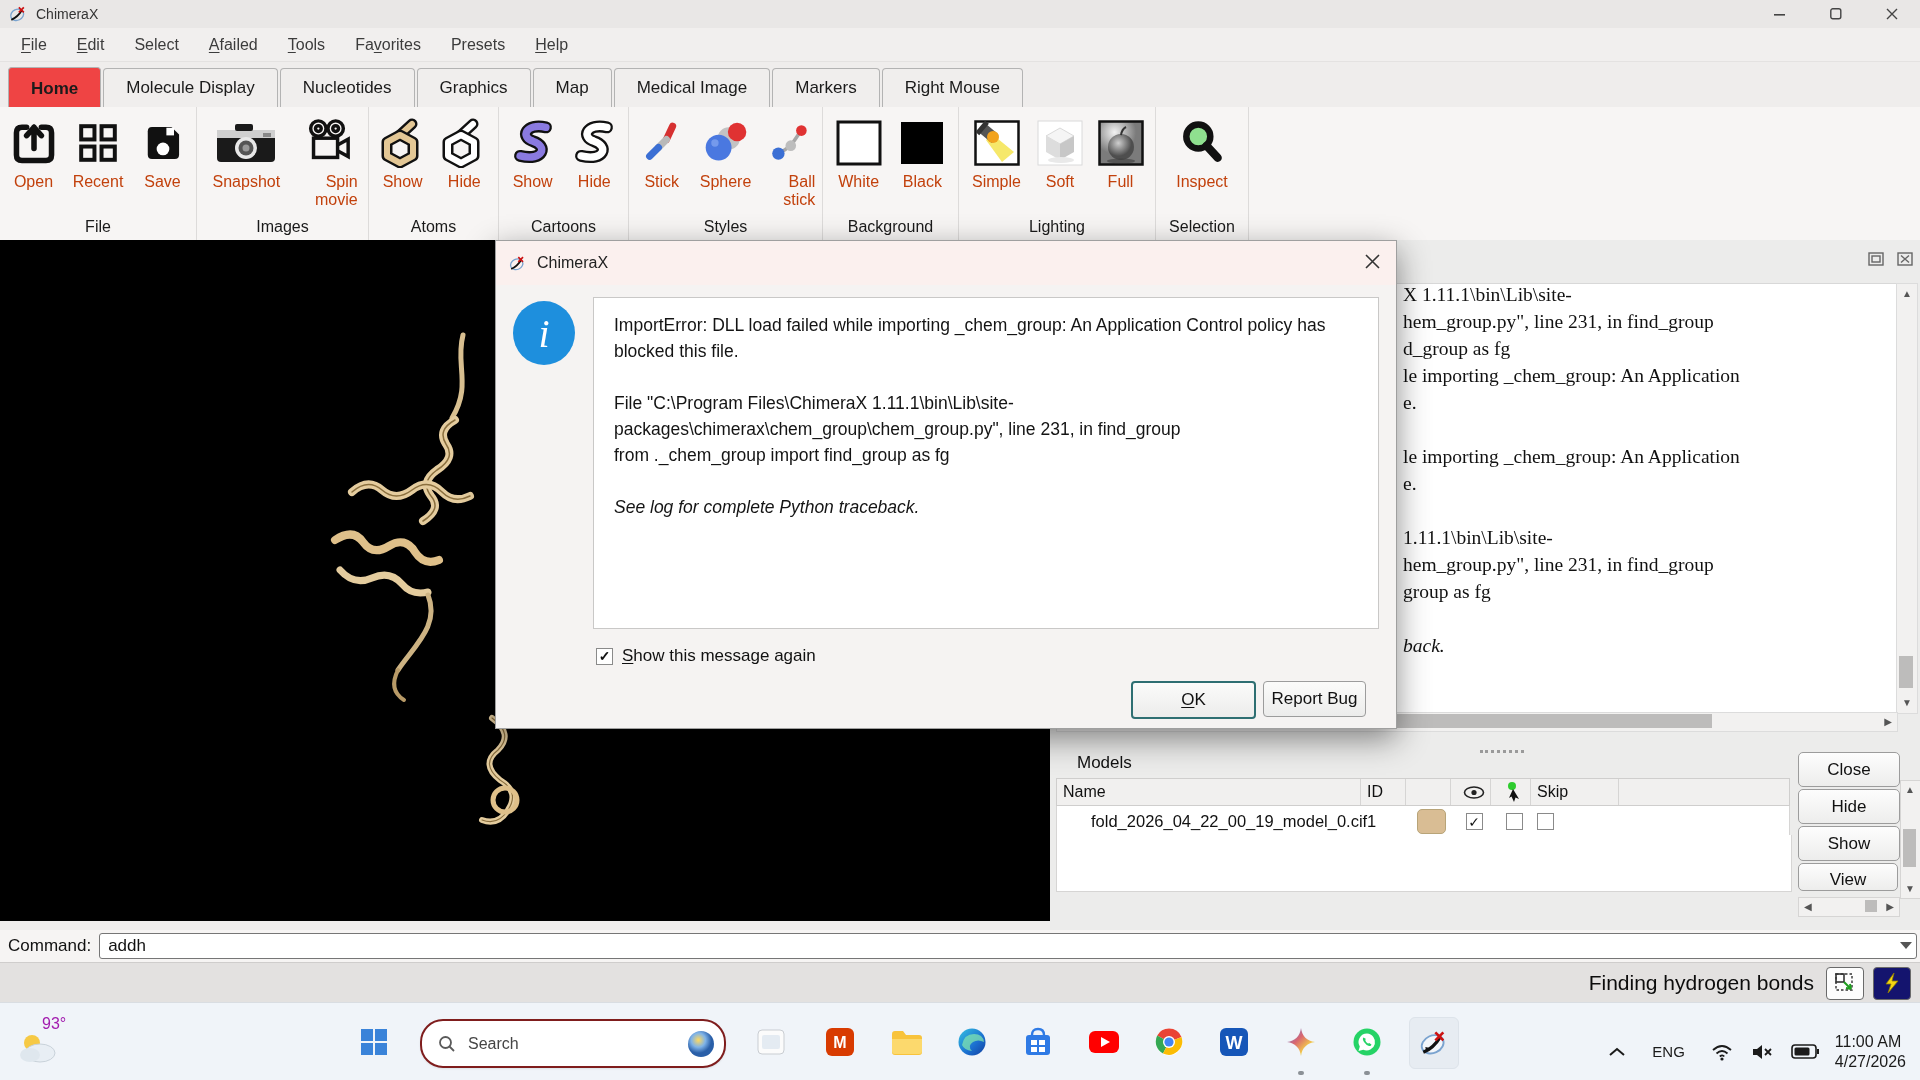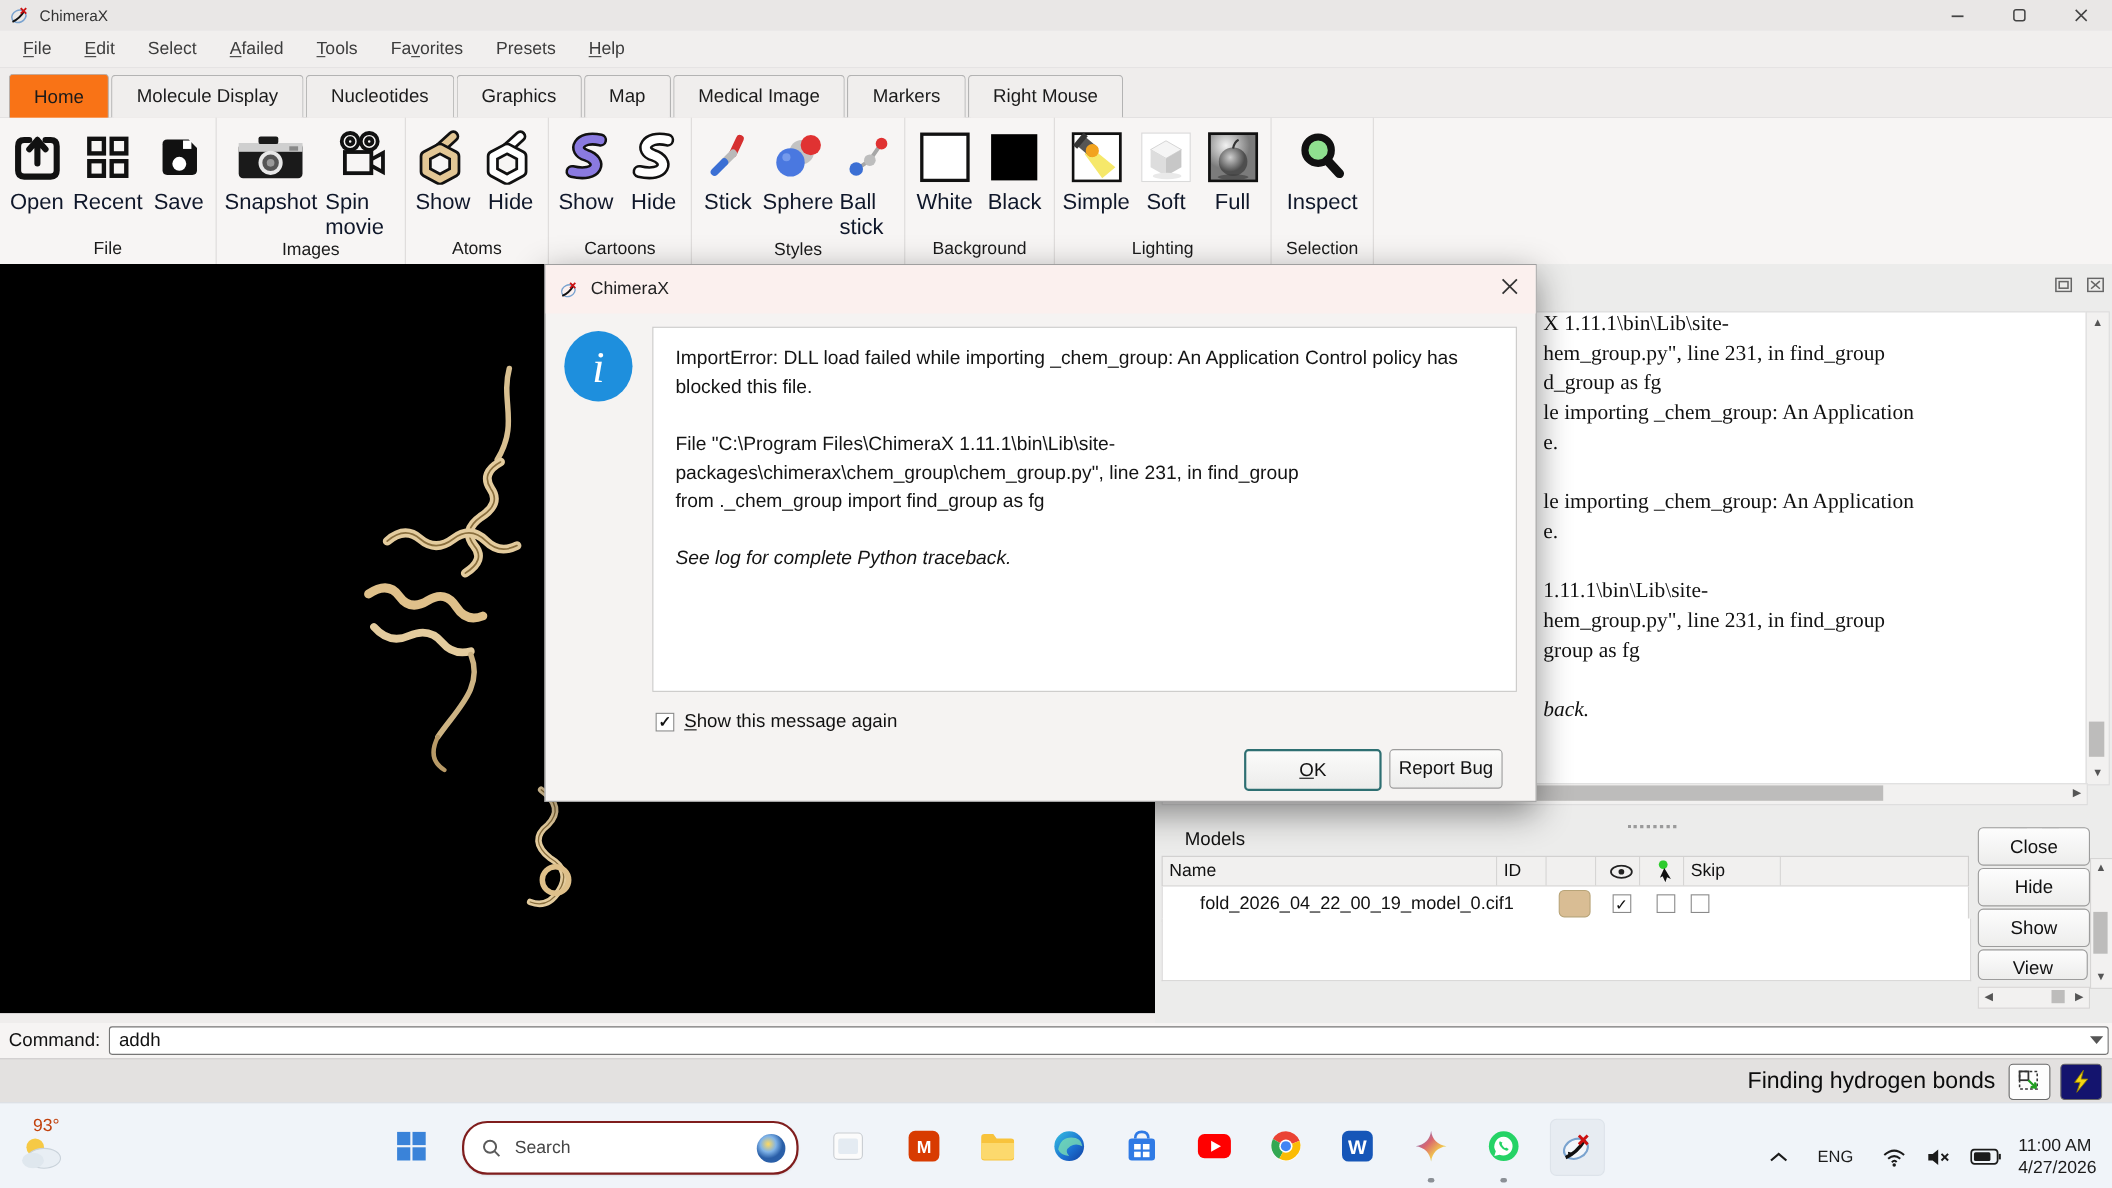--- a/index.html
+++ b/index.html
@@ -10,28 +10,28 @@
   .titlebar .title{font-size:14px;color:#333;margin-left:8px;}
   .wctl{margin-left:auto;display:flex;height:100%;}
   .wbtn{width:56px;height:100%;display:flex;align-items:center;justify-content:center;color:#444;}
   
   .menubar{left:0;top:28px;width:1920px;height:33px;background:#f1efee;display:flex;align-items:center;padding-left:6px;border-bottom:1px solid #e4e2e1;}
   .menu-item{font-size:16px;color:#3c3c3c;padding:0 15px;}
   .menu-item u{text-decoration:underline;}
   
   .tabs{left:0;top:62px;width:1920px;height:45px;display:flex;align-items:flex-end;background:#efedec;border-bottom:1px solid #a9a9a9;padding-left:8px;}
   .tab{font-size:17px;color:#1b1b1b;padding:9px 22px;border:1px solid #b3b3b3;border-bottom:none;background:#f0eeed;border-radius:4px 4px 0 0;margin-right:2px;}
-  .tab.active{background:#f97316;position:relative;top:1px;padding-top:11px;font-weight:400;}
+  .tab.active{background:#ef4444;position:relative;top:1px;padding-top:11px;font-weight:700;}
   
   .toolbar{left:0;top:107px;width:1920px;height:133px;background:#f7f5f4;border-bottom:1px solid #9a9a9a;display:flex;}
   .group{height:100%;border-right:1px solid #dddbda;display:flex;flex-direction:column;}
   .gbtns{flex:1;display:flex;align-items:flex-start;justify-content:space-evenly;padding-top:8px;}
   .rbtn{display:flex;flex-direction:column;align-items:center;width:62px;}
   .ricon{height:56px;display:flex;align-items:center;justify-content:center;}
-  .rlabel{font-size:20px;color:#0f172a;text-align:left;line-height:1.15;margin-top:2px;}
+  .rlabel{font-size:16px;color:#c2410c;text-align:right;line-height:1.15;margin-top:2px;}
   .glabel{font-size:16px;color:#1a1a1a;text-align:center;padding-bottom:4px;}
   
   .viewport{left:0;top:240px;width:1050px;height:681px;background:#000;}
   .logpanel{left:1050px;top:240px;width:870px;height:505px;background:#ececeb;}
   .paneltop-icons{position:absolute;top:12px;right:6px;display:flex;gap:12px;}
   .pico{width:17px;height:15px;color:#555;}
   .logwhite{position:absolute;left:6px;top:43px;width:840px;height:429px;background:#fff;border:1px solid #d8d8d8;overflow:hidden;}
   .log-line{height:27px;font-family:"Liberation Serif",serif;font-size:19.5px;color:#111;white-space:nowrap;padding-left:346px;}
   .log-line.italic{font-style:italic;}
   .vscroll{position:absolute;left:846px;top:43px;width:20px;height:429px;background:#f2f1f0;border:1px solid #dcdcdc;}
@@ -548,21 +548,21 @@
       </span>
     <span class="st-btn bolt">
         <svg width="20" height="22">
           <polygon points="12,1 4,12 9,12 6,21 16,9 10,9" fill="#f5d613" stroke="#8f7c00" stroke-width="0.8"></polygon>
         </svg>
       </span>
   </div>
 
   <div class="abs taskbar">
     <div class="abs" style="left:14px;top:8px;width:70px;height:62px">
-      <span style="position:absolute;left:16px;top:4px;font-size:16px;color:#c2410c">93°</span>
+      <span style="position:absolute;left:28px;top:4px;font-size:16px;color:#a21caf">93°</span>
       <svg style="position:absolute;left:2px;top:18px" width="44" height="36">
           <circle cx="16" cy="14" r="8" fill="#f6c945"></circle>
           <ellipse cx="24" cy="24" rx="15" ry="9" fill="#e8eef4" stroke="#c9d2da"></ellipse>
           <ellipse cx="14" cy="26" rx="10" ry="7" fill="#dfe7ee"></ellipse>
         </svg>
     </div>
 
     <div class="tb-item" style="left:350px">
       <svg width="28" height="28">
           <rect x="1" y="1" width="12" height="12" fill="#3a83d9"></rect>

